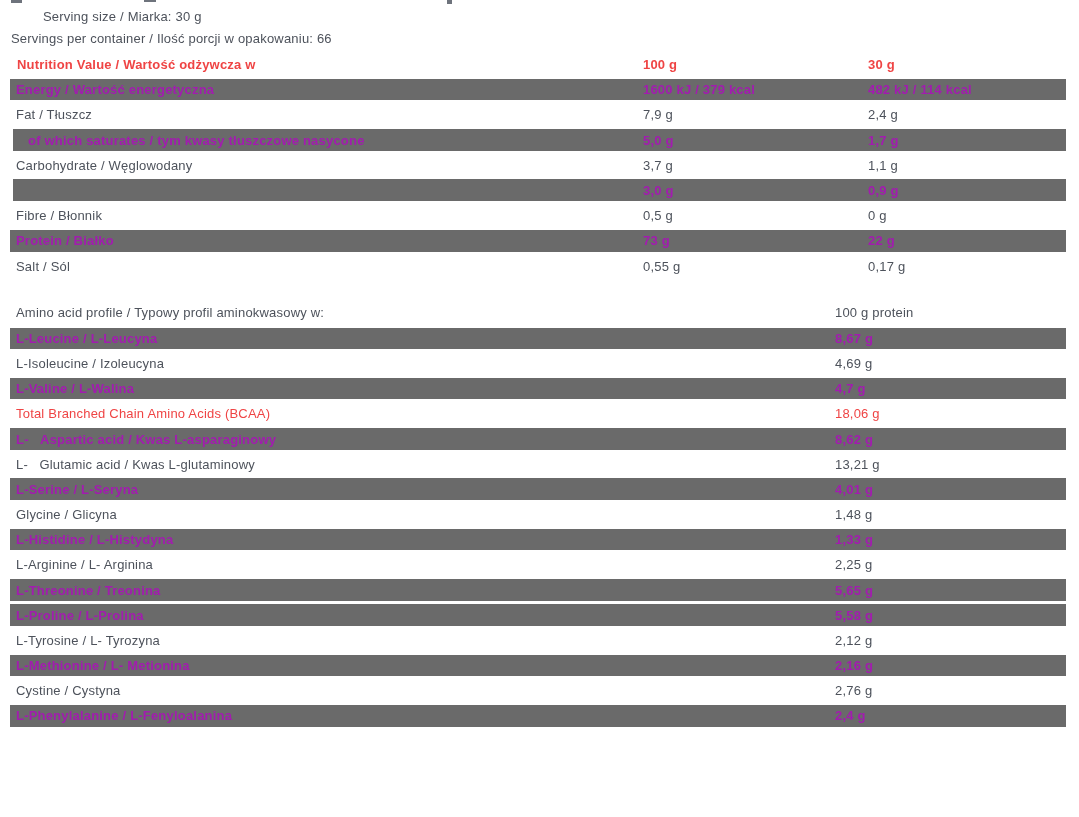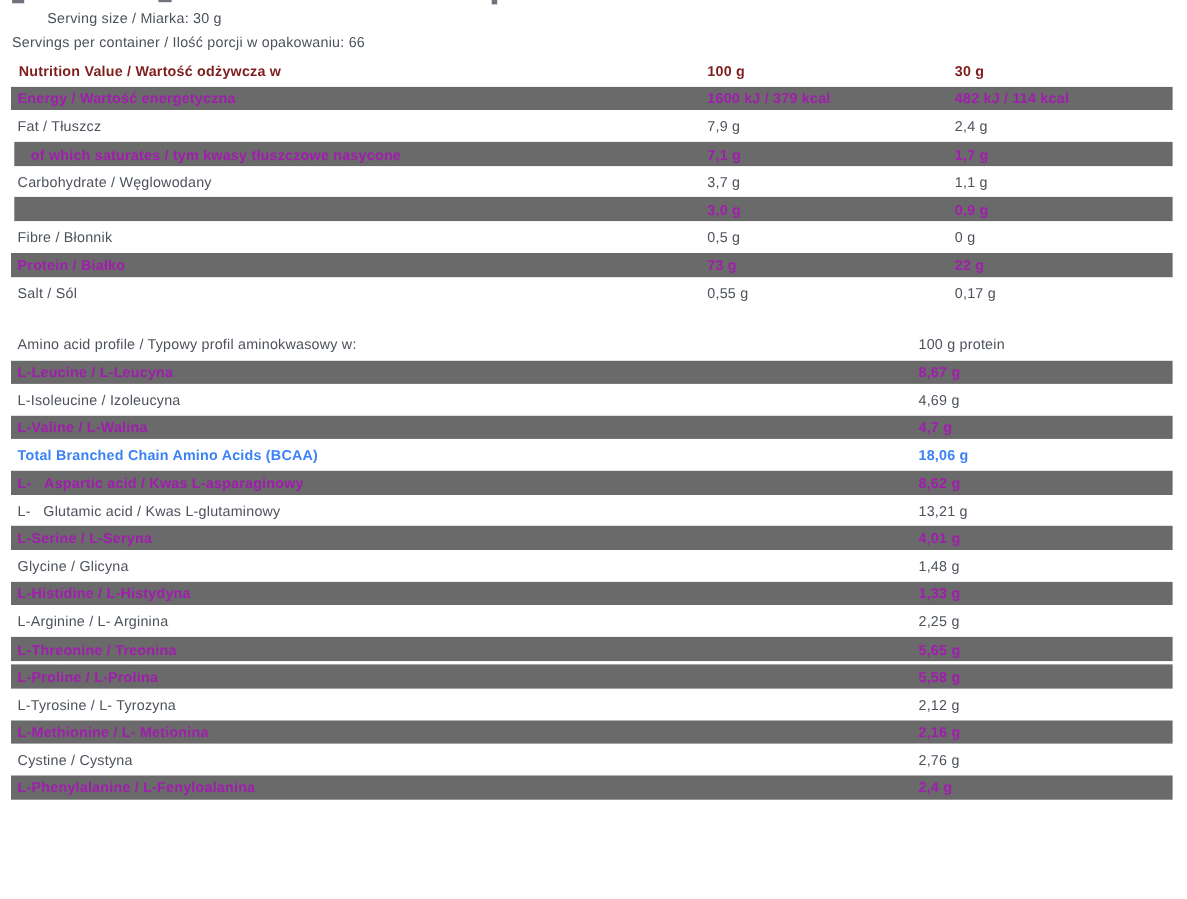--- a/index.html
+++ b/index.html
@@ -32,23 +32,23 @@
   .row .v2 { left:868px; }
   .row .va { left:835px; }
 
   .row.dark { color:#a21caf;font-weight:bold; }
   .row.dark::before {
     content:""; position:absolute; left:10px; right:13px; top:1.5px; bottom:2px;
     background:#6a6a6a;
   }
   .row.sub.dark::before { left:13px; }
 
-  .row.head { color:#7f1d1d; font-weight:700; }
+  .row.head { color:#ef4444; font-weight:700; }
   .row.head .label { left:17px; }
-  .row.bold { color:#3b82f6; font-weight:700; }
+  .row.bold { color:#ef4444; font-weight:400; }
 </style>
 </head>
 <body>
 
 <div class="frag f1"></div>
 <div class="frag f2"></div>
 <div class="frag f3"></div>
 
 <div class="topline l1">Serving size / Miarka: 30 g</div>
 <div class="topline l2">Servings per container / Ilość porcji w opakowaniu: 66</div>
@@ -64,21 +64,21 @@
     <span class="v1">1600 kJ / 379 kcal</span>
     <span class="v2">482 kJ / 114 kcal</span>
   </div>
   <div class="row">
     <span class="label">Fat / Tłuszcz</span>
     <span class="v1">7,9 g</span>
     <span class="v2">2,4 g</span>
   </div>
   <div class="row dark sub">
     <span class="label">of which saturates / tym kwasy tłuszczowe nasycone</span>
-    <span class="v1">7,1 g</span>
+    <span class="v1">5,0 g</span>
     <span class="v2">1,7 g</span>
   </div>
   <div class="row">
     <span class="label">Carbohydrate / Węglowodany</span>
     <span class="v1">3,7 g</span>
     <span class="v2">1,1 g</span>
   </div>
   <div class="row dark sub">
     <span class="v1">3,0 g</span>
     <span class="v2">0,9 g</span>

